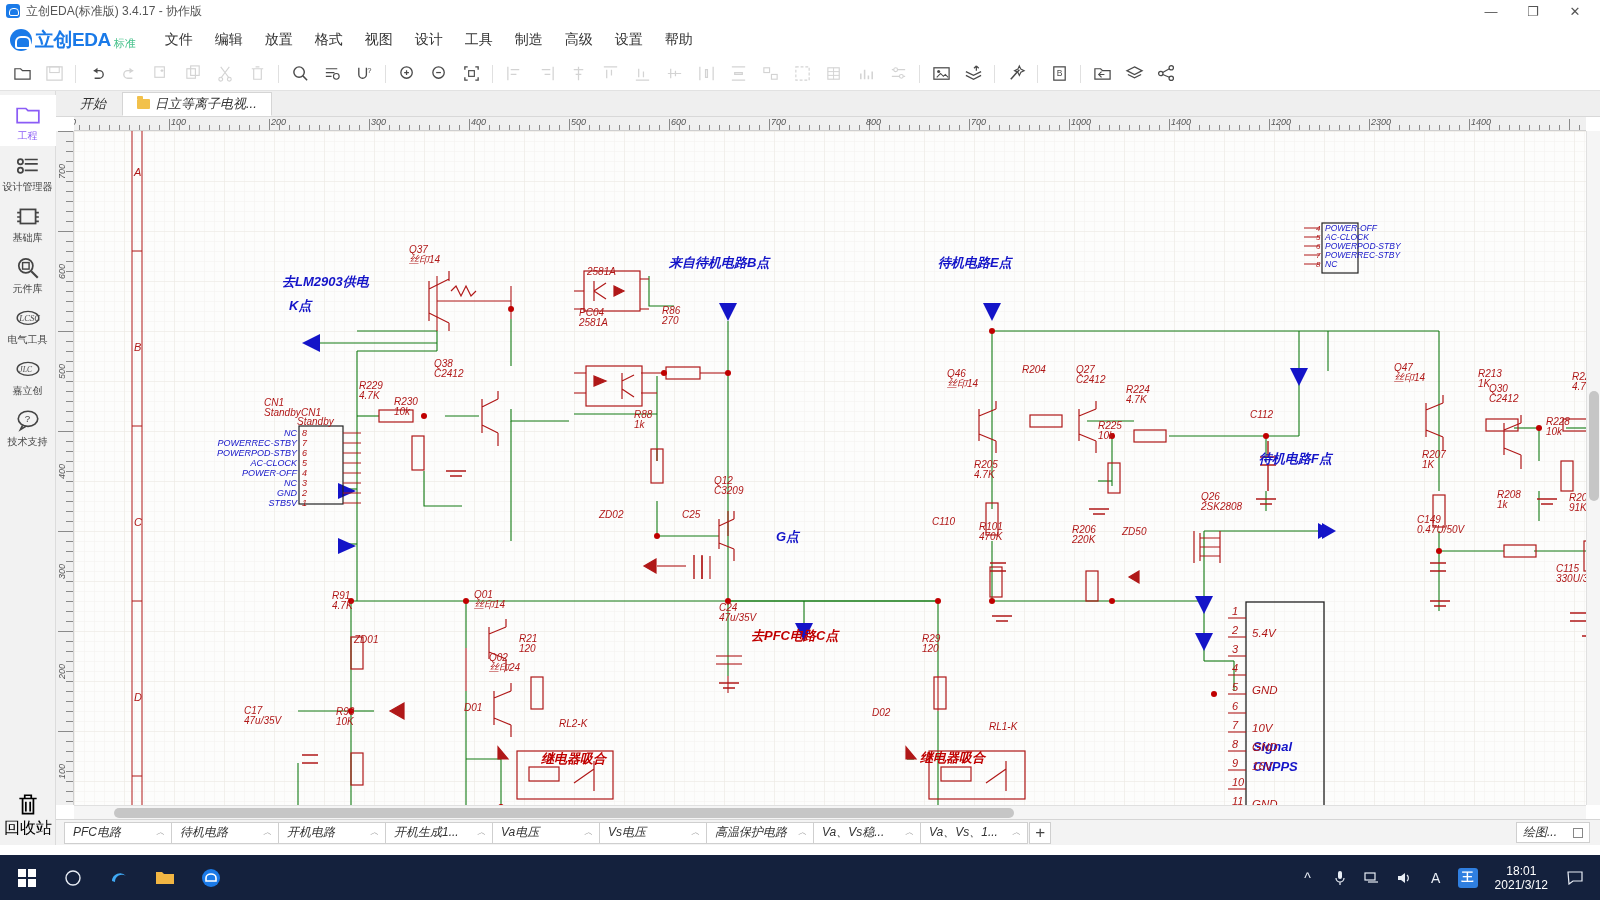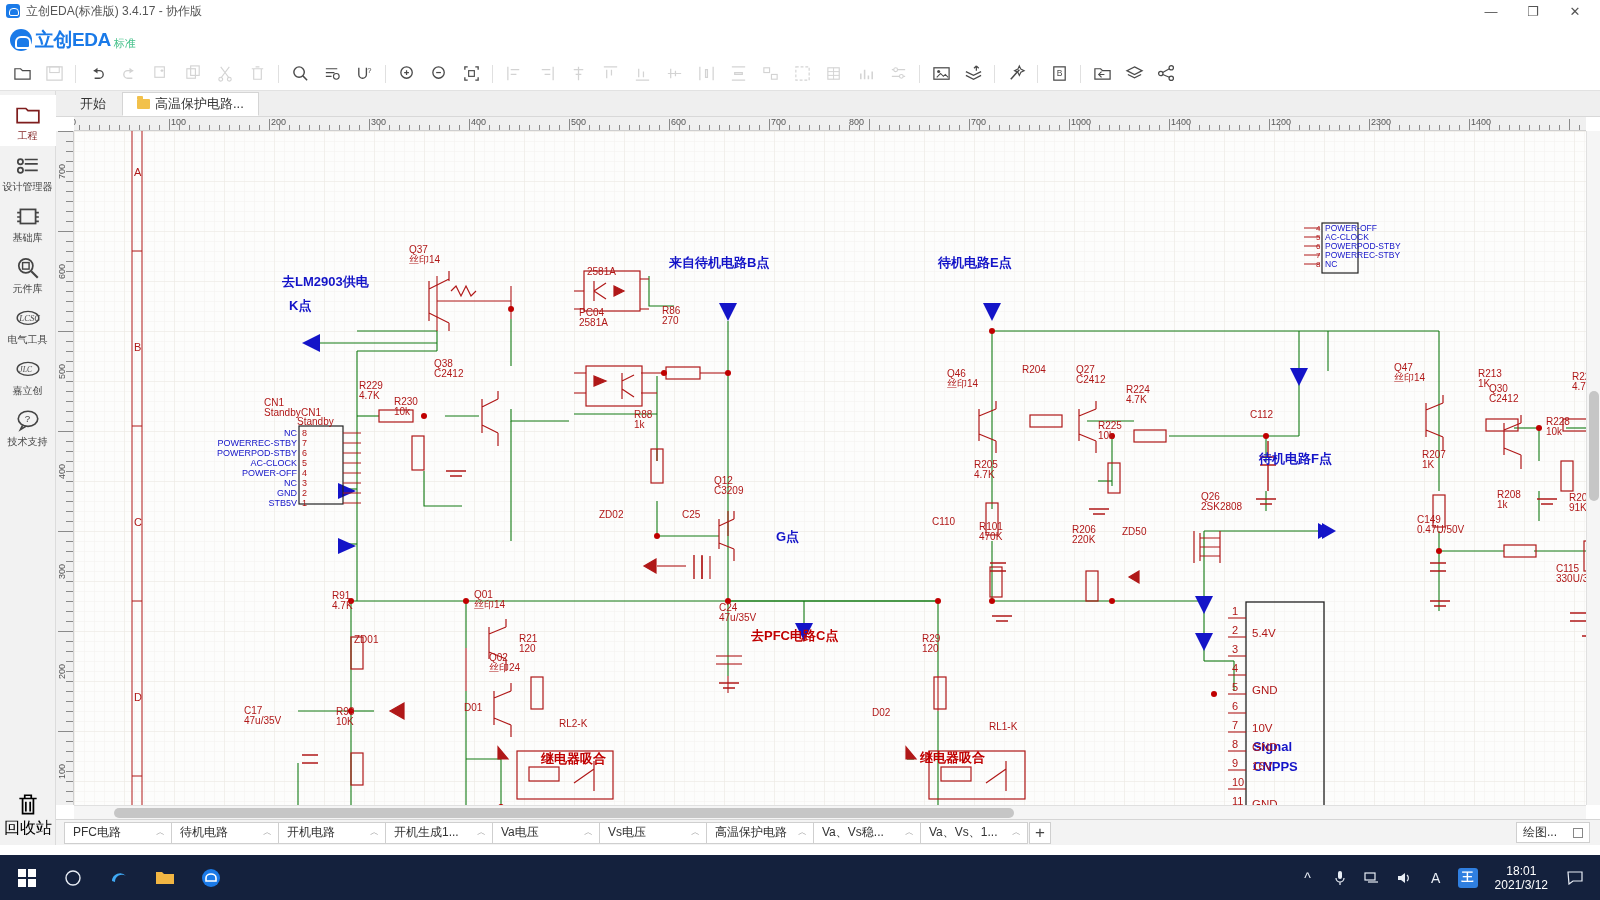--- a/index.html
+++ b/index.html
@@ -44,27 +44,27 @@
   .tbi.dim{color:#d3d3d3;}
   .tbi svg{display:block;}
   .tbsep{width:1px;height:18px;background:#e0e0e0;margin:0 5px;}
 
   
   .workspace{position:absolute;left:0;top:91px;right:0;bottom:55px;display:flex;background:#f5f5f5;}
 
   
   .rail{width:56px;background:#f2f2f2;border-right:1px solid #dcdcdc;display:flex;flex-direction:column;align-items:center;padding-top:4px;position:relative;}
   .rail-item{width:56px;padding:7px 2px 5px;display:flex;flex-direction:column;align-items:center;gap:2px;color:#444;cursor:default;}
-  .rail-item.active{background:#fff;color:#7f1d1d;}
+  .rail-item.active{background:#fff;color:#8b5cf6;}
   .rail-item .rl{font-size:10px;line-height:11px;text-align:center;}
   .rail-item svg{display:block;}
   .rail-bottom{position:absolute;bottom:6px;left:0;width:56px;display:flex;flex-direction:column;align-items:center;}
 
   
-  .editor{flex:1;display:flex;flex-direction:column;position:relative;min-width:0;}
+  .editor{flex:1;display:flex;flex-direction:column;position:relative;min-width:0;font-style:italic;}
   .doctabs{height:26px;background:#efefef;border-bottom:1px solid #d8d8d8;display:flex;align-items:flex-end;padding-left:10px;gap:2px;}
   .dtab{height:24px;display:flex;align-items:center;gap:5px;padding:0 14px;font-size:13px;color:#333;}
   .dtab.sel{background:#fff;border:1px solid #d5d5d5;border-bottom:1px solid #fff;}
   .folder-ico{width:13px;height:10px;background:#f2c14b;border-radius:1px;position:relative;}
   .folder-ico:before{content:"";position:absolute;left:0;top:-3px;width:6px;height:3px;background:#f2c14b;border-radius:1px 1px 0 0;}
 
   .canvas-wrap{flex:1;position:relative;overflow:hidden;background:#fff;}
 
   
   .ruler-h{position:absolute;left:18px;right:14px;top:0;height:14px;background:#f0f0f0;border-bottom:1px solid #cfcfcf;overflow:hidden;}
@@ -114,20 +114,33 @@
     <div class="tb-btn">✕</div>
   </div>
 </div>
 
 <div class="menubar">
   <div class="brand">
     <div class="brand-mark"></div>
     <div class="brand-text">立创EDA</div>
     <div class="brand-sub">标准</div>
   </div>
+  <div id="menu-items" style="display:flex">
+      <div class="menu-item">文件</div>
+      <div class="menu-item">编辑</div>
+      <div class="menu-item">放置</div>
+      <div class="menu-item">格式</div>
+      <div class="menu-item">视图</div>
+      <div class="menu-item">设计</div>
+      <div class="menu-item">工具</div>
+      <div class="menu-item">制造</div>
+      <div class="menu-item">高级</div>
+      <div class="menu-item">设置</div>
+      <div class="menu-item">帮助</div>
+    </div>
 </div>
 
 <div class="toolbar" id="toolbar">
     <div class="tbi">
       <svg width="19" height="19" viewBox="0 0 20 20">
         <path d="M2 5 h6 l2 2 h8 v9 h-16 z" fill="none" stroke="currentColor" stroke-width="1.3"></path>
       </svg>
     </div>
     <div class="tbi dim">
       <svg width="19" height="19" viewBox="0 0 20 20">
@@ -395,21 +408,21 @@
     </div>
 
   <div class="editor">
 
     <div class="doctabs" id="doctabs">
         <div class="dtab">
           <span>开始</span>
         </div>
         <div class="dtab sel">
           <span class="folder-ico"></span>
-          <span>高温保护电路...</span>
+          <span>日立等离子电视...</span>
         </div>
       </div>
 
     <div class="canvas-wrap">
       <div class="ruler-h" id="ruler-h">
           <div class="rtick" style="left: 5px;"></div>
           <div class="rtick" style="left: 15px;"></div>
           <div class="rtick" style="left: 25px;"></div>
           <div class="rtick" style="left: 35px;"></div>
           <div class="rtick" style="left: 45px;"></div>
@@ -560,21 +573,21 @@
           <div class="rtick maj" style="left: 1495px;"></div>
           <div class="rtick" style="left: 1505px;"></div>
           <div class="rlabel" style="left: -3px;">0</div>
           <div class="rlabel" style="left: 97px;">100</div>
           <div class="rlabel" style="left: 197px;">200</div>
           <div class="rlabel" style="left: 297px;">300</div>
           <div class="rlabel" style="left: 397px;">400</div>
           <div class="rlabel" style="left: 497px;">500</div>
           <div class="rlabel" style="left: 597px;">600</div>
           <div class="rlabel" style="left: 697px;">700</div>
-          <div class="rlabel" style="left: 775px;">800</div>
+          <div class="rlabel" style="left: 792px;">800</div>
           <div class="rlabel" style="left: 897px;">700</div>
           <div class="rlabel" style="left: 997px;">1000</div>
           <div class="rlabel" style="left: 1097px;">1400</div>
           <div class="rlabel" style="left: 1197px;">1200</div>
           <div class="rlabel" style="left: 1297px;">2300</div>
           <div class="rlabel" style="left: 1397px;">1400</div>
         </div>
       <div class="ruler-v" id="ruler-v">
           <div class="vtick maj" style="top: 0px;"></div>
           <div class="vtick" style="top: 10px;"></div>

